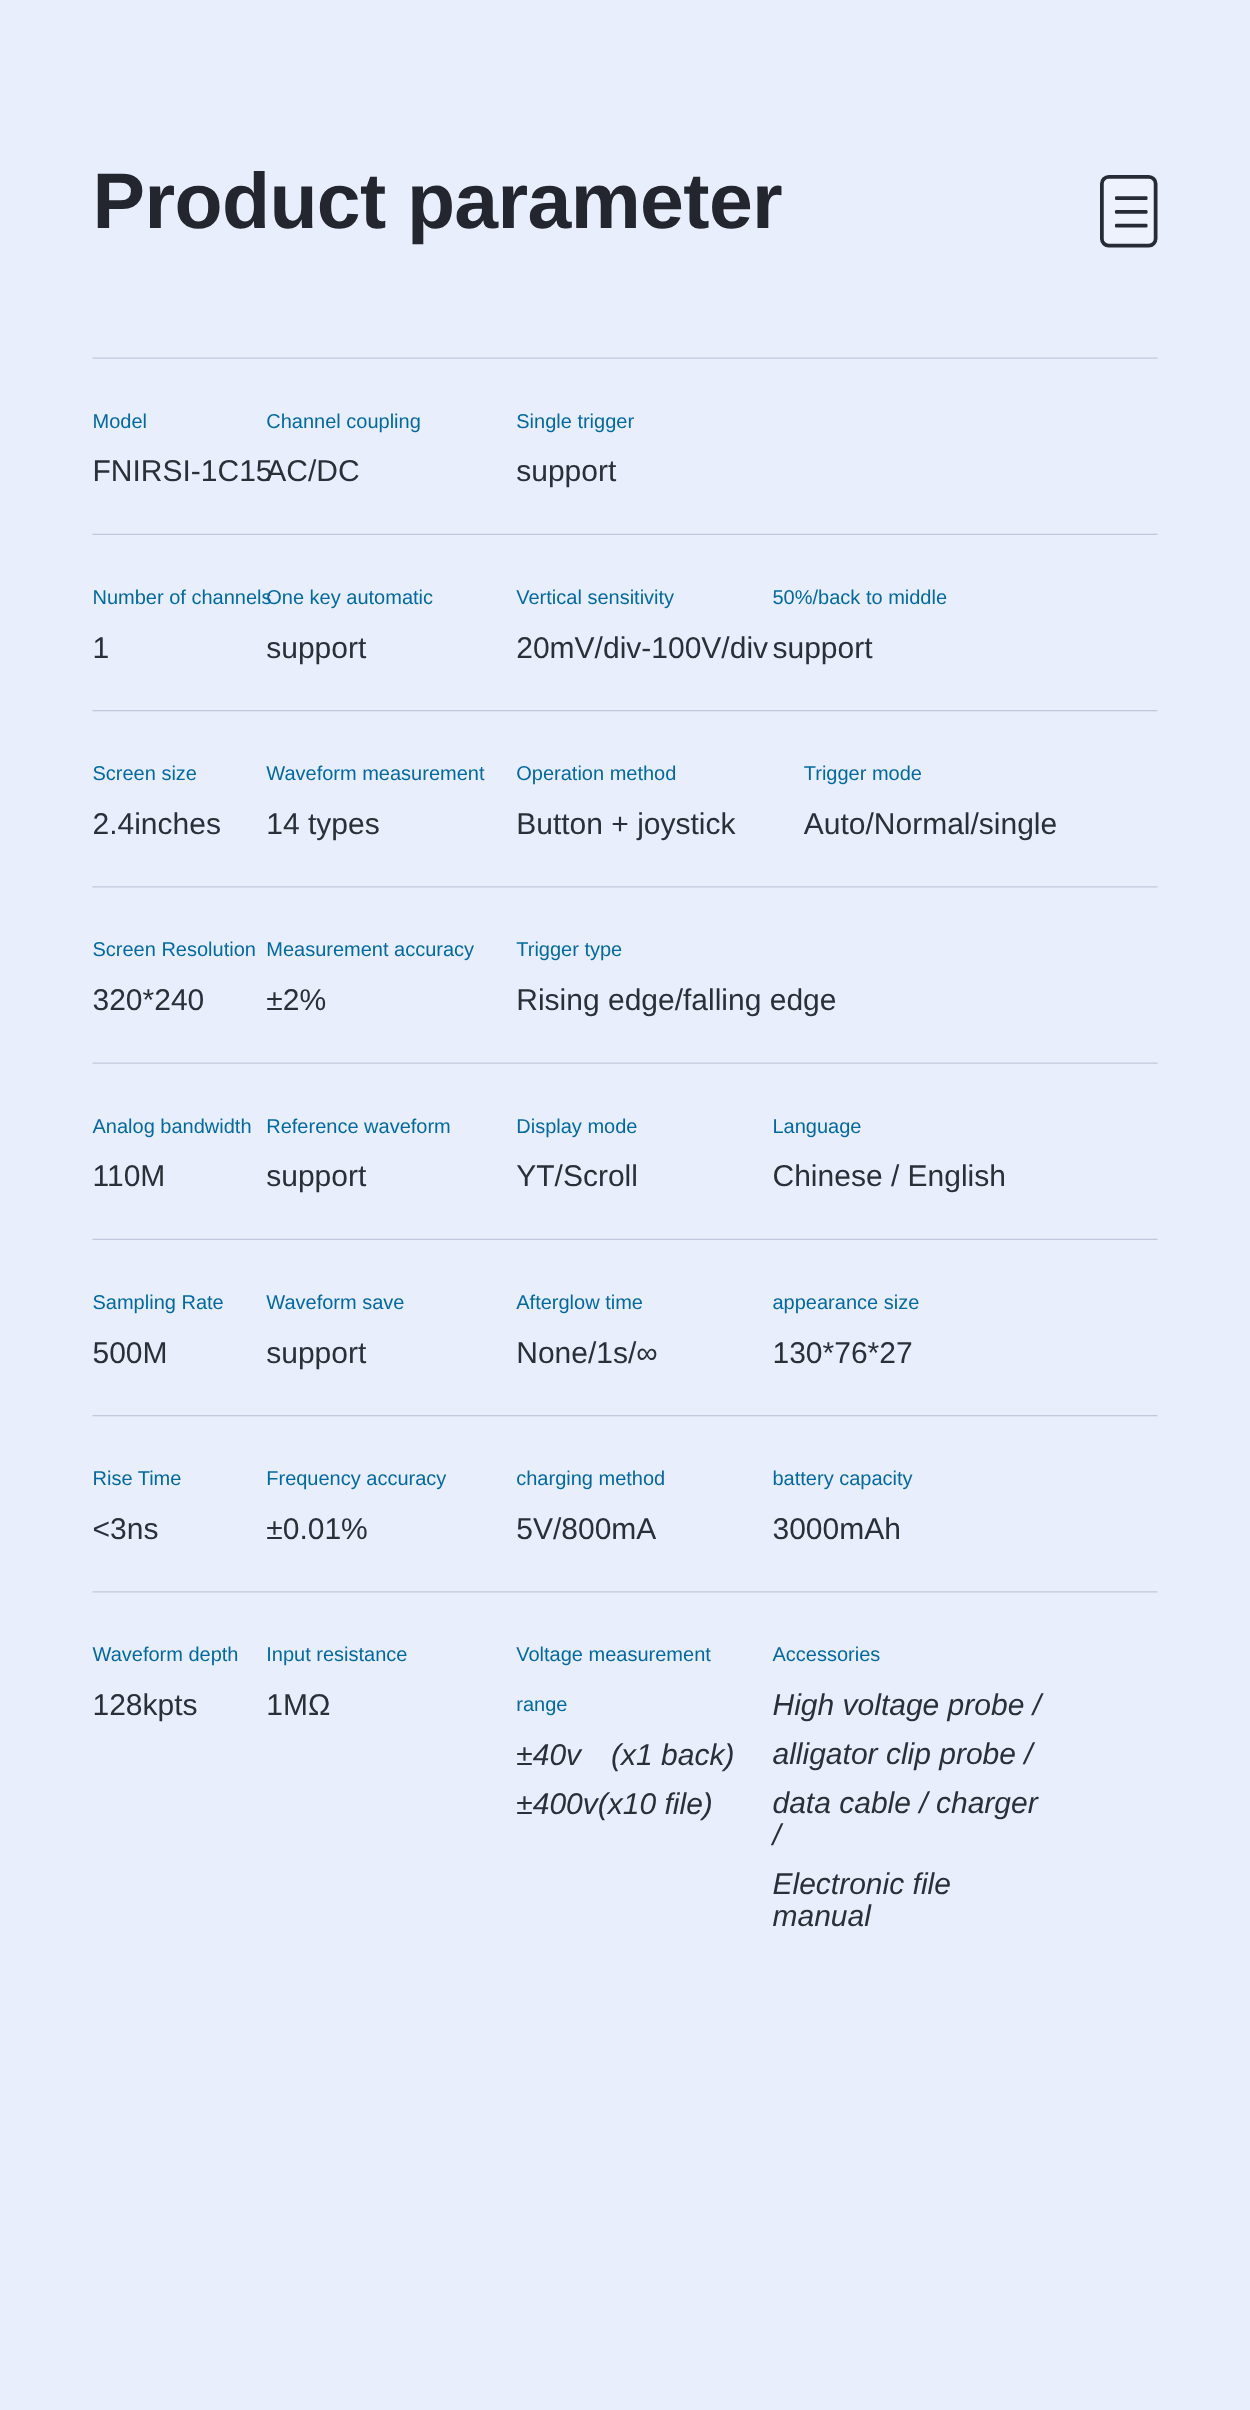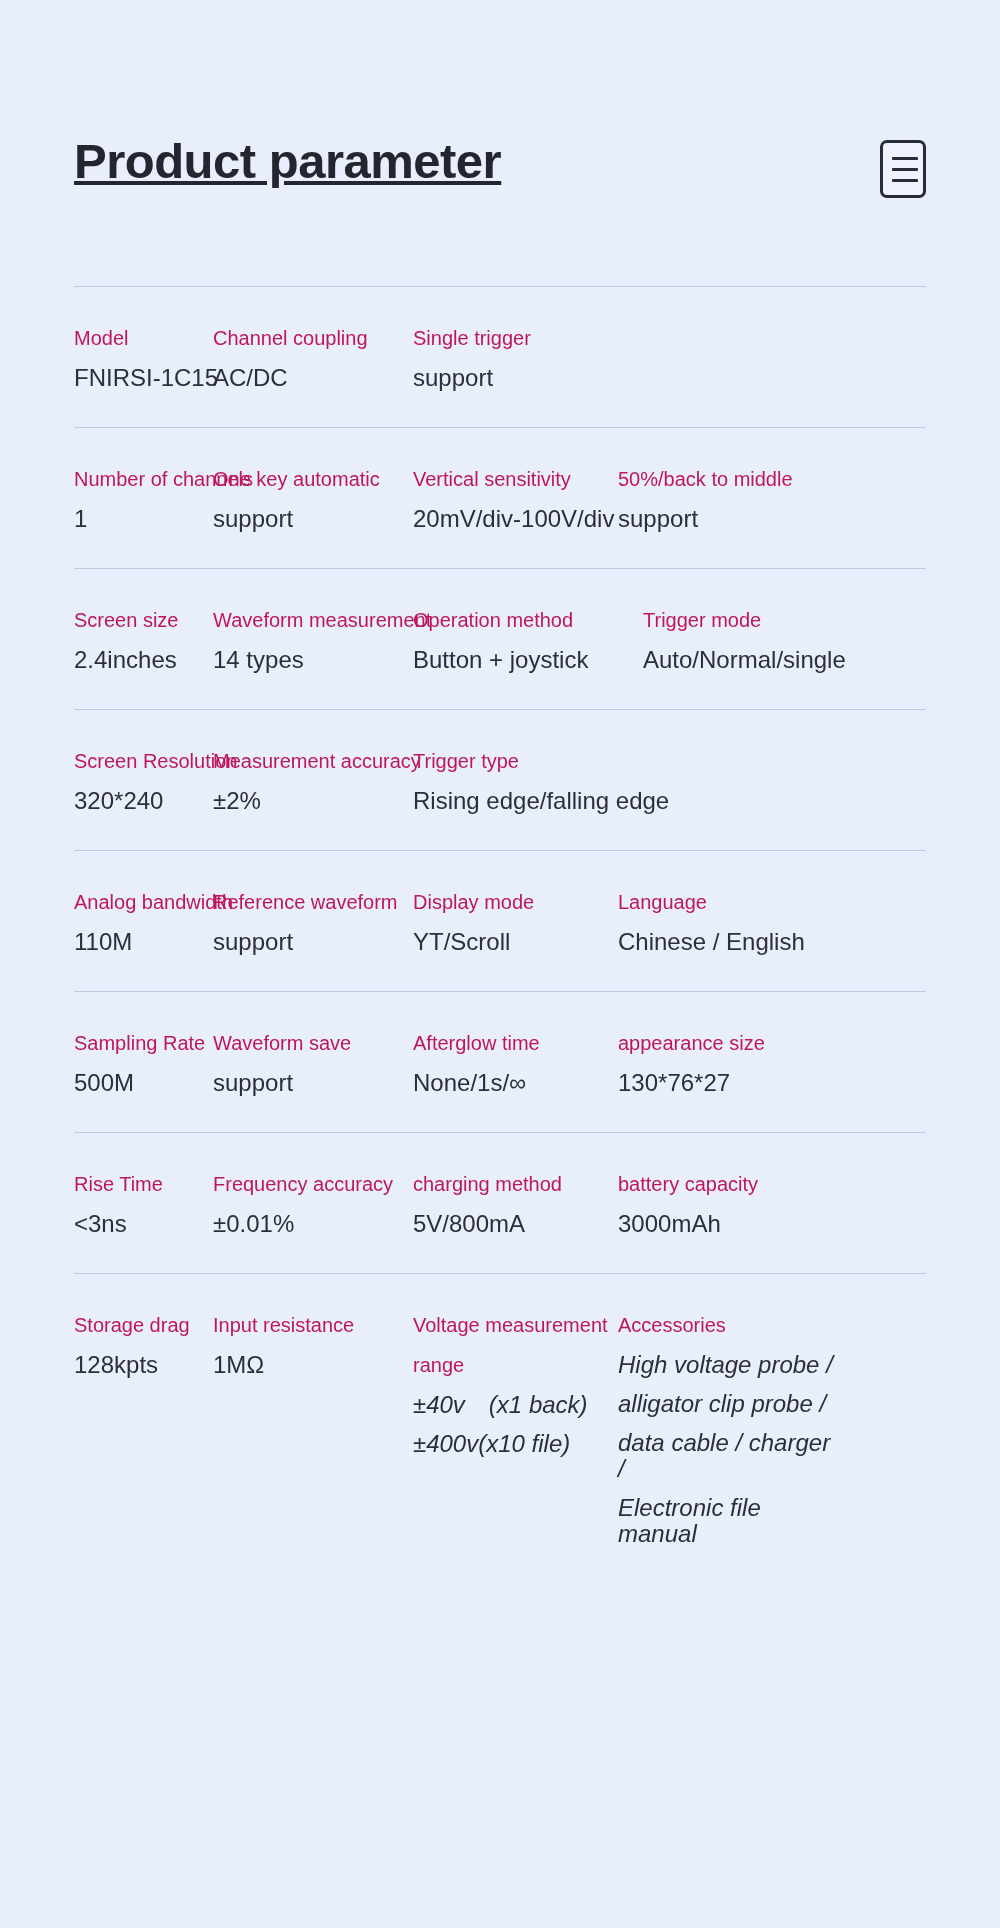--- a/index.html
+++ b/index.html
@@ -22,27 +22,26 @@
 
   
   .header {
     position:absolute;
     left:74px;
     top:122px;
     width:852px;
   }
 
   .title {
-    font-size:49px;
+    font-size:63px;
     line-height:78px;
     font-weight:700;
     color:#23262e;
     letter-spacing:-0.5px;
     max-width:560px;
-    text-decoration:underline;
   }
 
   .doc-icon {
     position:absolute;
     right:0;
     top:18px;
     width:46px;
     height:58px;
     border:3px solid #272b36;
     border-radius:7px;
@@ -85,23 +84,23 @@
   .cell {
     flex:0 0 auto;
     padding-right:10px;
   }
   .cell.c1 { width:180px; margin-left:-41px; padding-left:41px; }
   .cell.c2 { width:200px; }
   .cell.c3 { width:205px; }
   .cell.c4 { width:230px; }
 
   .label {
-    font-size:20px;
+    font-size:16px;
     line-height:26px;
-    color:#be185d;
+    color:#0369a1;
     font-weight:400;
     white-space:nowrap;
   }
 
   .value {
     font-size:24px;
     line-height:26px;
     color:#2b2f38;
     font-weight:400;
     margin-top:14px;
@@ -268,21 +267,21 @@
       <div class="cell c4">
         <div class="label">battery capacity</div>
         <div class="value">3000mAh</div>
       </div>
     </div>
 
     <div class="divider"></div>
 
     <div class="spec-row">
       <div class="cell c1">
-        <div class="label">Storage drag</div>
+        <div class="label">Waveform depth</div>
         <div class="value">128kpts</div>
       </div>
       <div class="cell c2">
         <div class="label">Input resistance</div>
         <div class="value">1MΩ</div>
       </div>
       <div class="cell c3">
         <div class="label wrap">
           <span>Voltage measurement</span>
           <span class="ln2">range</span>

